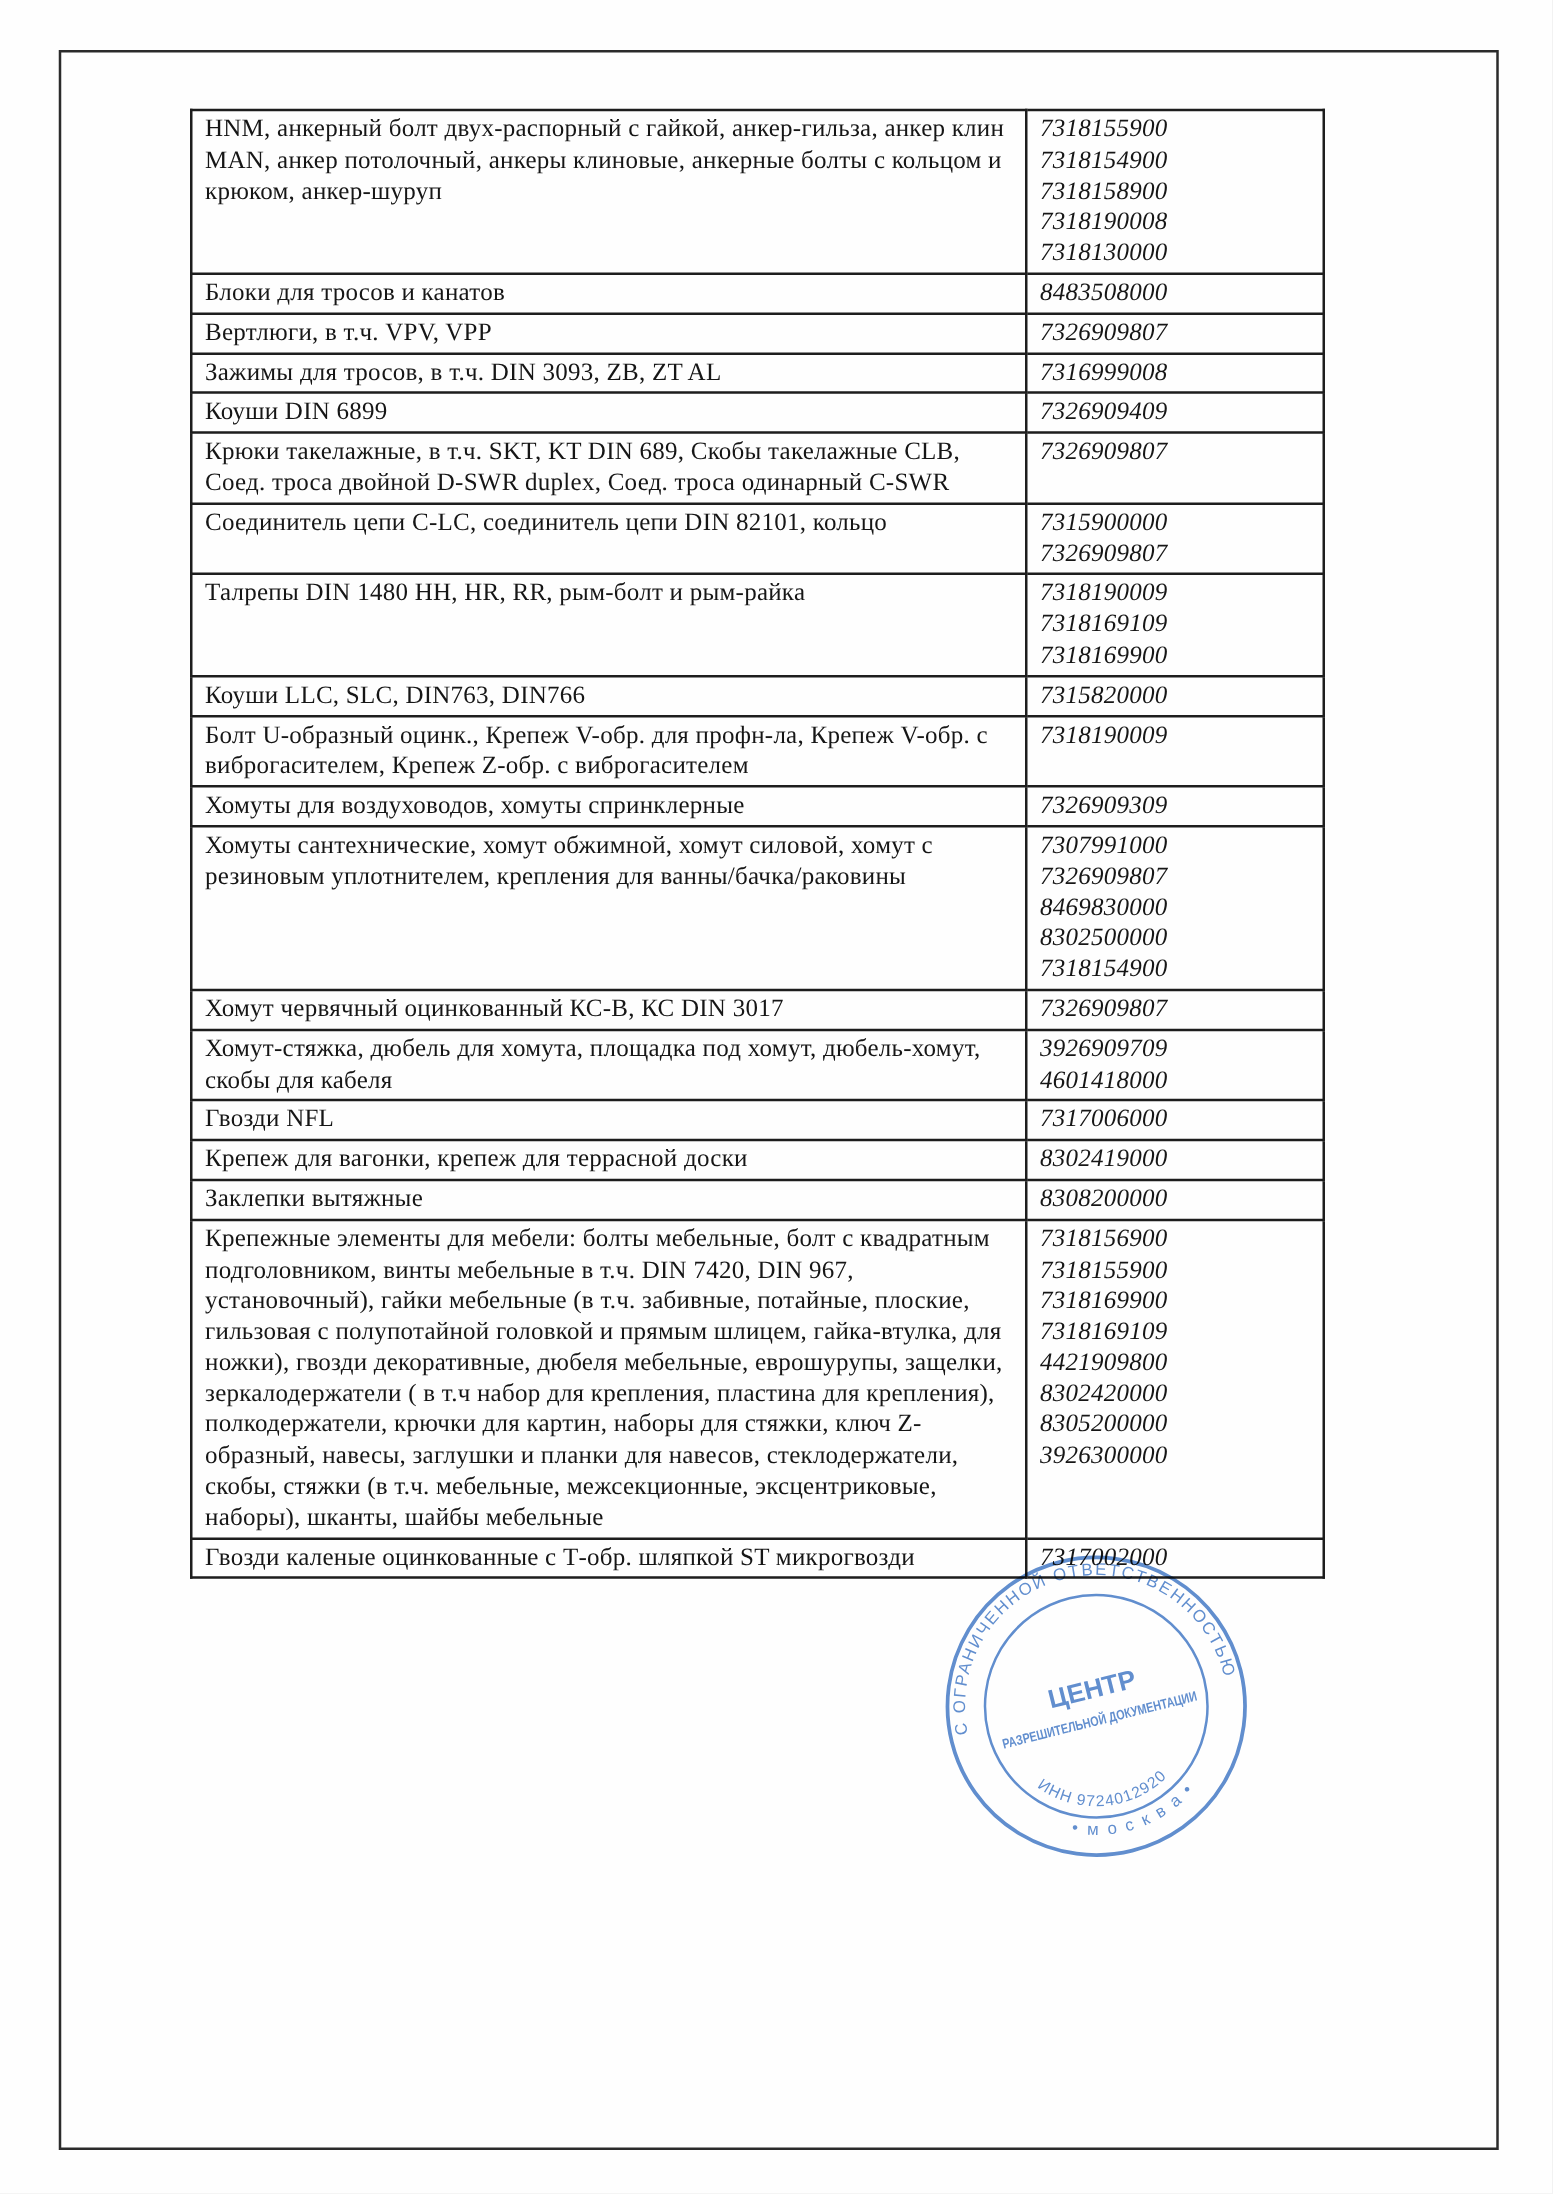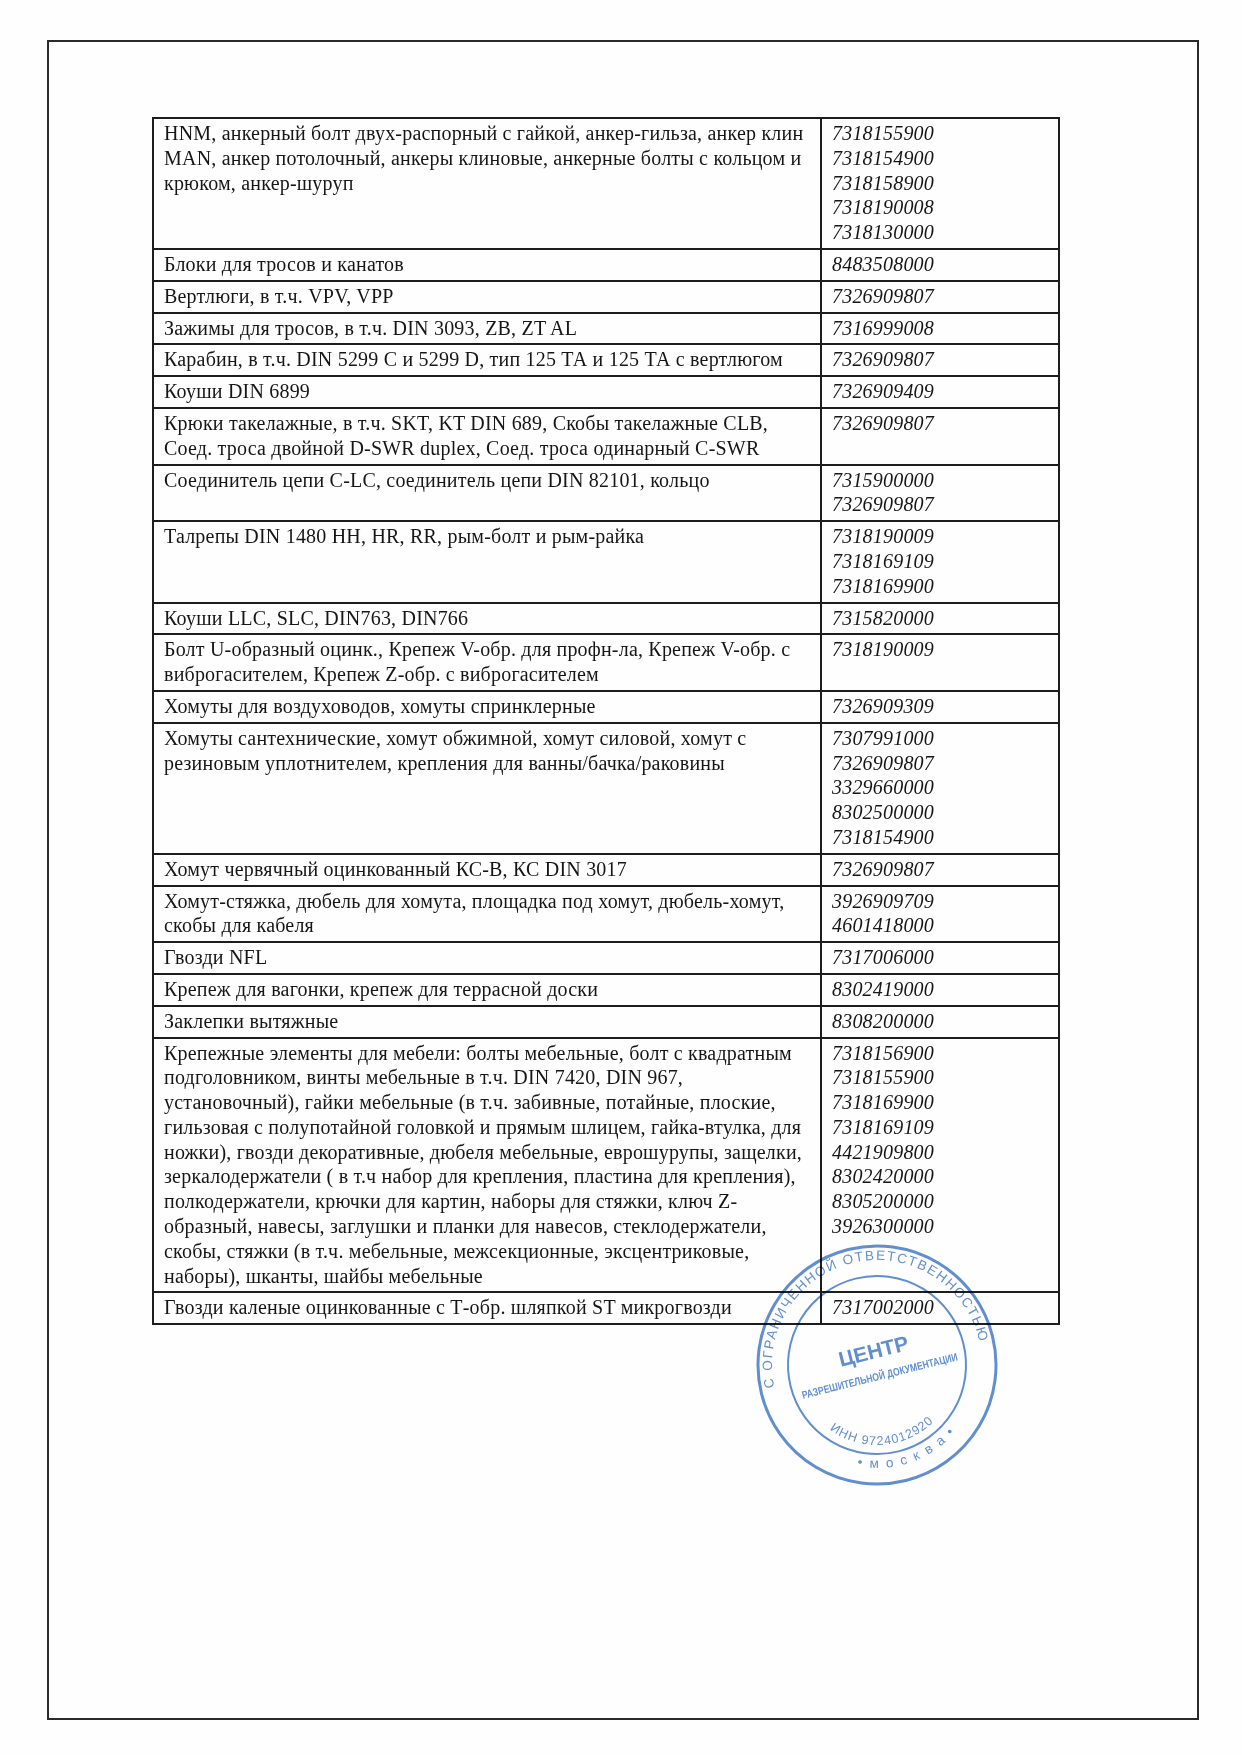--- a/index.html
+++ b/index.html
@@ -21,21 +21,21 @@
     position: absolute;
     left: 47px;
     top: 40px;
     width: 1148px;
     height: 1676px;
     border: 2px solid #2b2b2b;
   }
   table.doc-table {
     position: absolute;
     left: 152px;
-    top: 117px;
+    top: 87px;
     width: 866px;
     border-collapse: collapse;
     table-layout: fixed;
     font-size: 20px;
     line-height: 1.24;
     color: #161616;
     border-radius: 28px;
   }
   table.doc-table td {
     border: 2px solid #1d1d1d;
@@ -93,26 +93,20 @@
             <div class="code-line">7326909807</div>
           </td>
         </tr>
         <tr>
           <td class="desc">Зажимы для тросов, в т.ч. DIN 3093, ZB, ZT AL</td>
           <td class="codes">
             <div class="code-line">7316999008</div>
           </td>
         </tr>
         <tr>
-          <td class="desc">Карабин, в т.ч. DIN 5299 C и 5299 D, тип 125 ТА и 125 ТА с вертлюгом</td>
-          <td class="codes">
-            <div class="code-line">7326909807</div>
-          </td>
-        </tr>
-        <tr>
           <td class="desc">Коуши DIN 6899</td>
           <td class="codes">
             <div class="code-line">7326909409</div>
           </td>
         </tr>
         <tr>
           <td class="desc">Крюки такелажные, в т.ч. SKT, KT DIN 689, Скобы такелажные CLB, Соед. троса двойной D-SWR duplex, Соед. троса одинарный C-SWR</td>
           <td class="codes">
             <div class="code-line">7326909807</div>
           </td>
@@ -148,21 +142,21 @@
           <td class="desc">Хомуты для воздуховодов, хомуты спринклерные</td>
           <td class="codes">
             <div class="code-line">7326909309</div>
           </td>
         </tr>
         <tr>
           <td class="desc">Хомуты сантехнические, хомут обжимной, хомут силовой, хомут с резиновым уплотнителем, крепления для ванны/бачка/раковины</td>
           <td class="codes">
             <div class="code-line">7307991000</div>
             <div class="code-line">7326909807</div>
-            <div class="code-line">3329660000</div>
+            <div class="code-line">8469830000</div>
             <div class="code-line">8302500000</div>
             <div class="code-line">7318154900</div>
           </td>
         </tr>
         <tr>
           <td class="desc">Хомут червячный оцинкованный КС-В, КС DIN 3017</td>
           <td class="codes">
             <div class="code-line">7326909807</div>
           </td>
         </tr>

